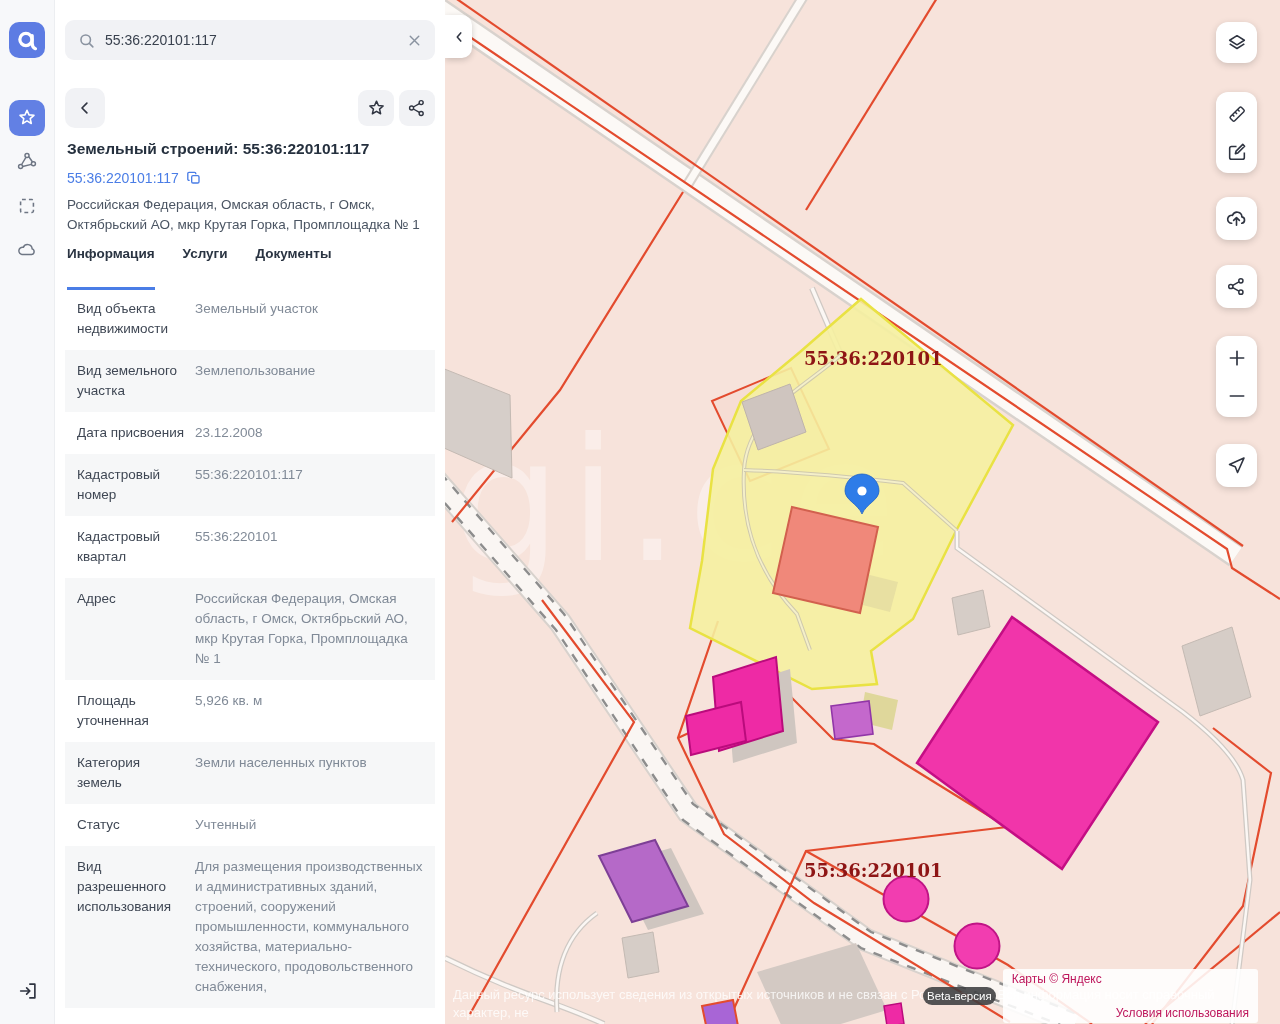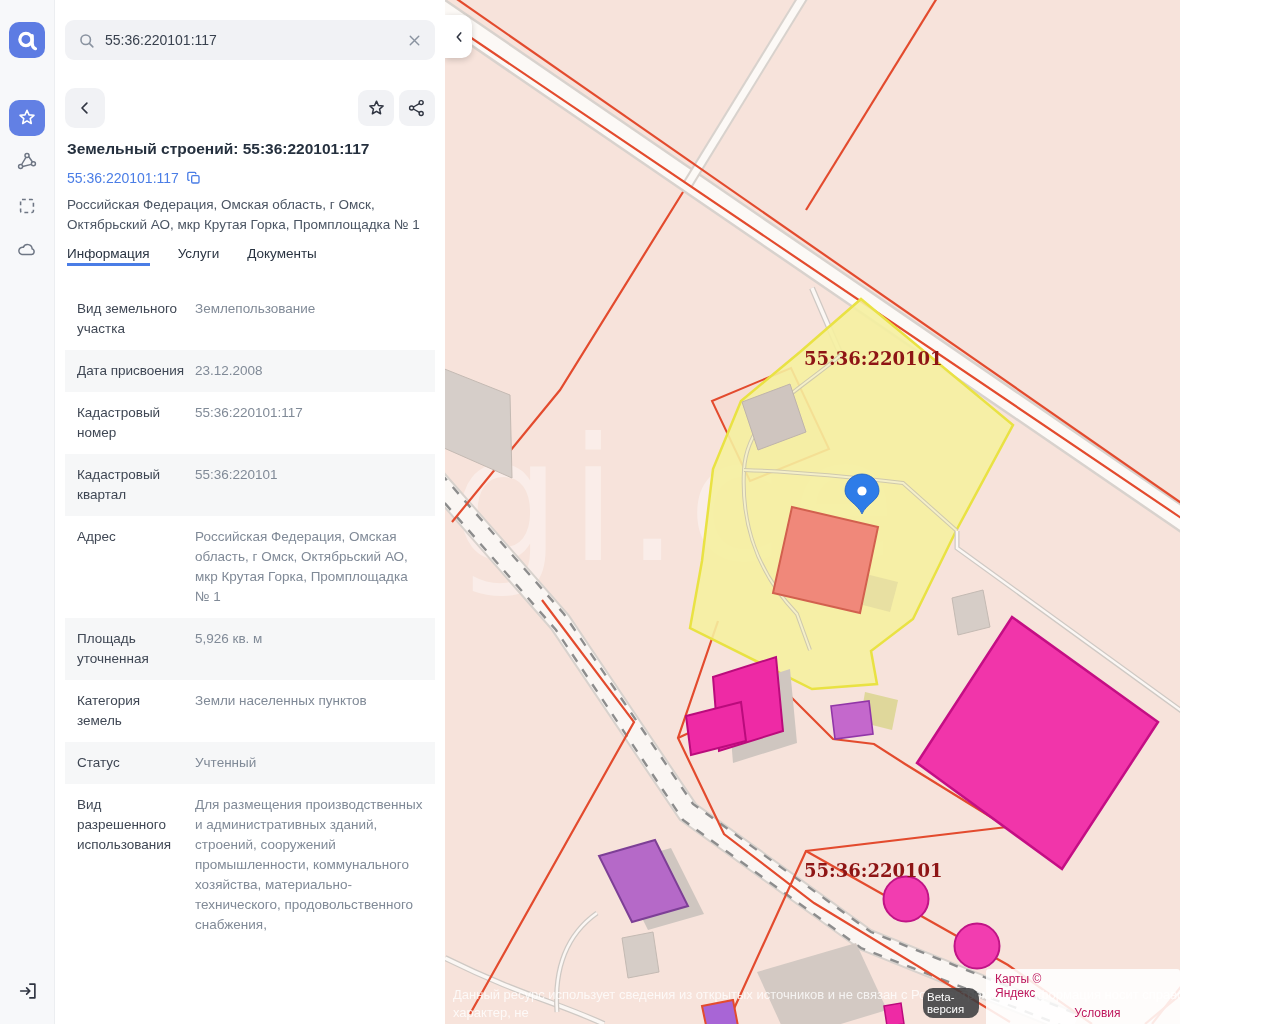--- a/index.html
+++ b/index.html
@@ -1,18 +1,18 @@
 <!DOCTYPE html>
 <html><head>
 <meta charset="utf-8">
 <style>
   * { margin:0; padding:0; box-sizing:border-box; }
   html,body { width:1280px; height:1024px; overflow:hidden; background:#fff;
               font-family:"Liberation Sans", sans-serif; }
-  #app { display:flex; width:1180px; height:1024px; }
+  #app { display:flex; width:1280px; height:1024px; }
 
   
   #rail { width:55px; height:100%; background:#f7f8fa; border-right:1px solid #eceef1;
           display:flex; flex-direction:column; align-items:center; flex:0 0 55px; position:relative; }
   .logo { width:36px; height:36px; border-radius:10px; background:#5d7ce3; margin-top:22px;
           display:flex; align-items:center; justify-content:center; }
   .rail-btn { width:36px; height:36px; border-radius:10px; display:flex; align-items:center;
               justify-content:center; margin-top:8px; cursor:pointer; }
   .rail-btn.first { margin-top:42px; }
   .rail-btn.active { background:#6280e4; }
@@ -31,21 +31,21 @@
             align-items:center; justify-content:center; cursor:pointer; }
   .sq-btn.small { width:36px; height:36px; border-radius:9px; }
   .tb-right { position:absolute; right:0; top:2px; display:flex; gap:5px; }
   .obj-title { position:absolute; left:12px; top:140px; width:368px; font-size:15.5px; font-weight:bold;
                color:#25303e; }
   .cad-link-row { position:absolute; left:12px; top:170px; display:flex; align-items:center; gap:7px; }
   .cad-link { color:#4a7de6; font-size:14px; cursor:pointer; }
   .obj-address { position:absolute; left:12px; top:195px; width:366px; font-size:13.5px; color:#4b5563;
                  line-height:20px; }
   .tabs { position:absolute; left:12px; top:246px; display:flex; gap:28px; }
-  .tab { font-size:13.5px; font-weight:normal; color:#2a3442; padding-bottom:2px; cursor:pointer; }
+  .tab { font-size:13.5px; font-weight:bold; color:#2a3442; padding-bottom:26px; cursor:pointer; }
   .tab.active { border-bottom:3px solid #4a7de6; }
   .info-table { position:absolute; left:10px; top:288px; width:370px; }
   .info-row { display:flex; padding:11px 12px; font-size:13.5px; line-height:20px; }
   .info-row:nth-child(even) { background:#f6f7f8; }
   .info-row .lbl { width:118px; flex:0 0 118px; color:#3f4754; padding-right:10px; }
   .info-row .val { flex:1; color:#808a97; }
 
   
   #map { position:relative; flex:1; height:100%; background:#f7e3db; overflow:hidden; }
   #map-svg { position:absolute; left:0; top:0; }
@@ -153,20 +153,24 @@
     <div class="obj-address">Российская Федерация, Омская область, г Омск, Октябрьский АО, мкр Крутая Горка, Промплощадка № 1</div>
 
     <div class="tabs">
       <div class="tab active">Информация</div>
       <div class="tab">Услуги</div>
       <div class="tab">Документы</div>
     </div>
 
     <div class="info-table">
       <div class="info-row">
+          <div class="lbl">Вид объекта недвижимости</div>
+          <div class="val">Земельный участок</div>
+        </div>
+      <div class="info-row">
           <div class="lbl">Вид земельного участка</div>
           <div class="val">Землепользование</div>
         </div>
       <div class="info-row">
           <div class="lbl">Дата присвоения</div>
           <div class="val">23.12.2008</div>
         </div>
       <div class="info-row">
           <div class="lbl">Кадастровый номер</div>
           <div class="val">55:36:220101:117</div>

